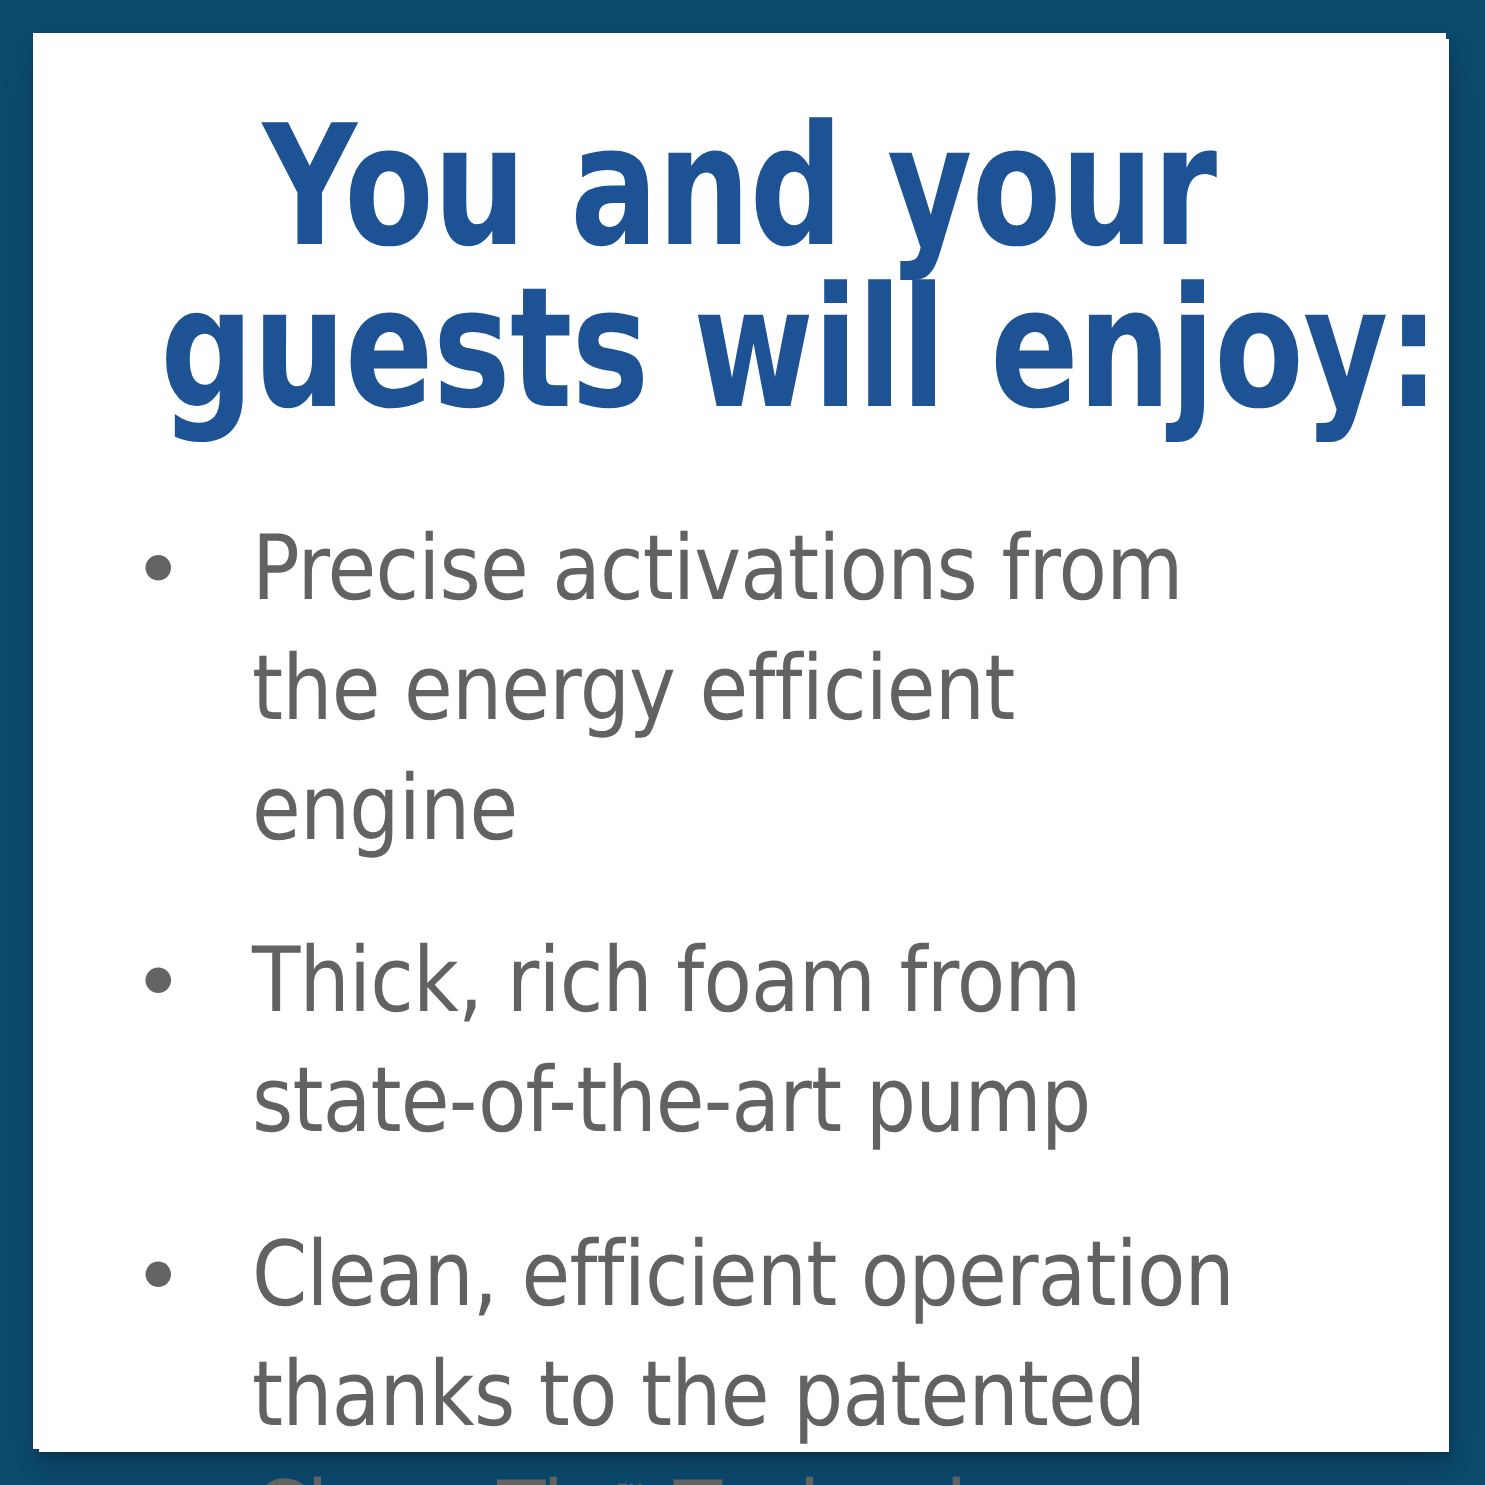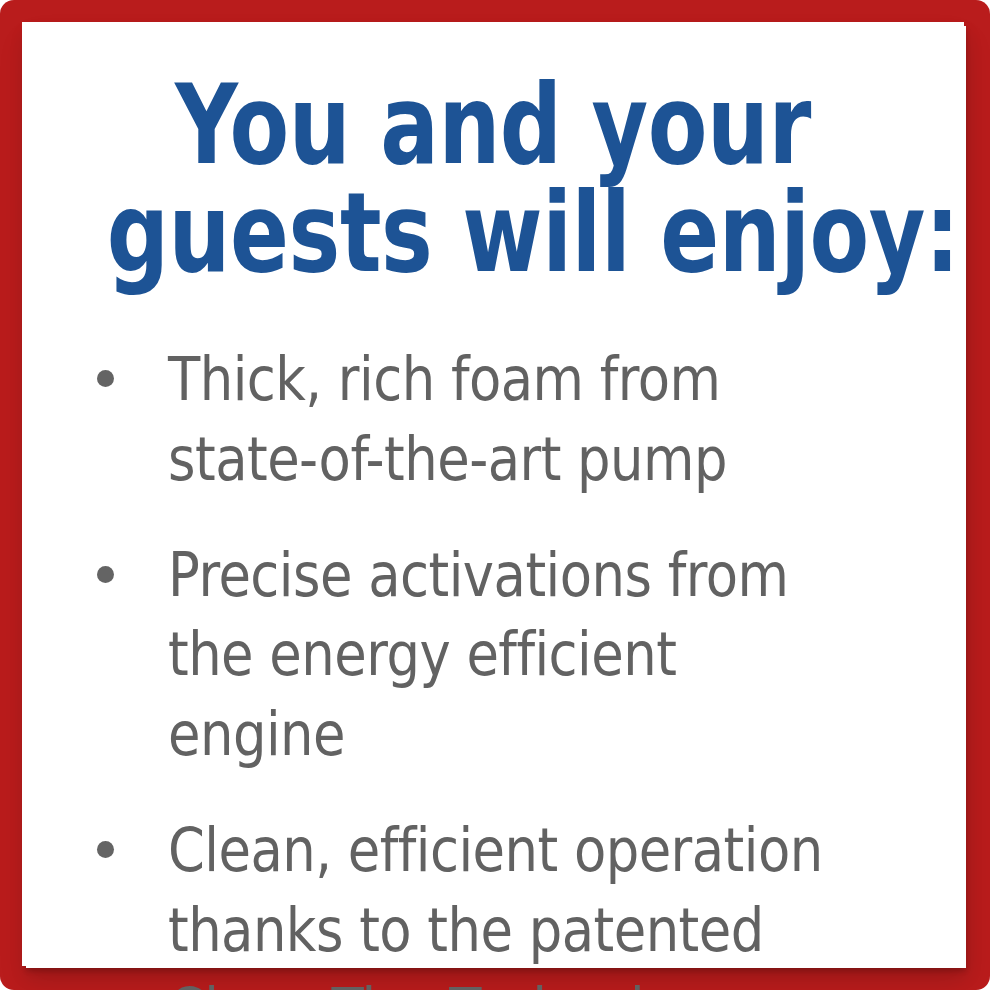--- a/index.html
+++ b/index.html
@@ -6,24 +6,23 @@
   html, body {
     margin: 0;
     padding: 0;
     background: #ffffff;
   }
 
   #canvas {
     position: relative;
     width: 990px;
     height: 990px;
-    background: #b91c1c;
+    background: #0c4a6e;
     overflow: hidden;
     font-family: "Liberation Sans", sans-serif;
-    border-radius: 14px;
   }
 
   
   .card-shadow {
     position: absolute;
     left: 26px;
     top: 26px;
     width: 940px;
     height: 942px;
     background: #ffffff;
@@ -139,28 +138,28 @@
 
     <div class="headline">
       <span class="headline-line headline-line-1">You and your</span>
       <span class="headline-line headline-line-2">guests will enjoy:</span>
     </div>
 
     <ul class="bullet-list">
 
       <li class="bullet-item">
         <span class="bullet-dot"></span>
-        <span class="bullet-text">Thick, rich foam from
-state-of-the-art pump</span>
+        <span class="bullet-text">Precise activations from
+the energy efficient engine</span>
       </li>
 
       <li class="bullet-item">
         <span class="bullet-dot"></span>
-        <span class="bullet-text">Precise activations from
-the energy efficient engine</span>
+        <span class="bullet-text">Thick, rich foam from
+state-of-the-art pump</span>
       </li>
 
       <li class="bullet-item">
         <span class="bullet-dot"></span>
         <span class="bullet-text"><span>Clean, efficient operation
 thanks to the patented
 Clean Tip</span><span class="tm">™</span><span> Technology</span></span>
       </li>
 
     </ul>

